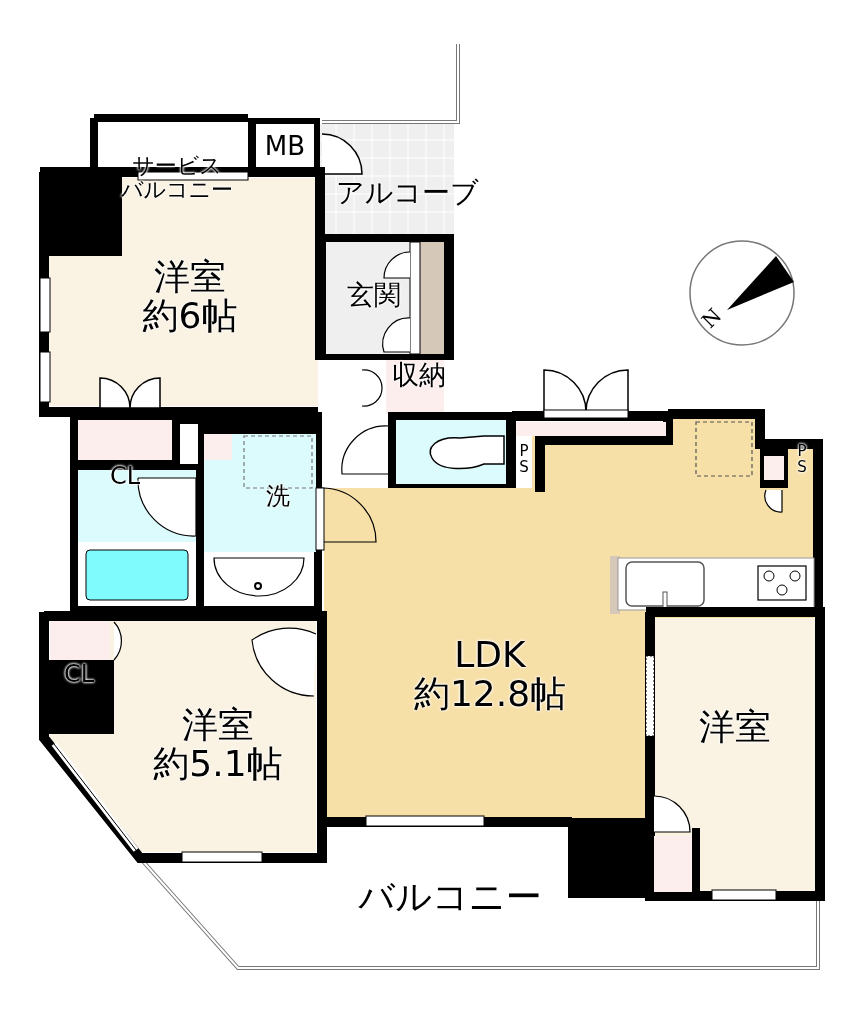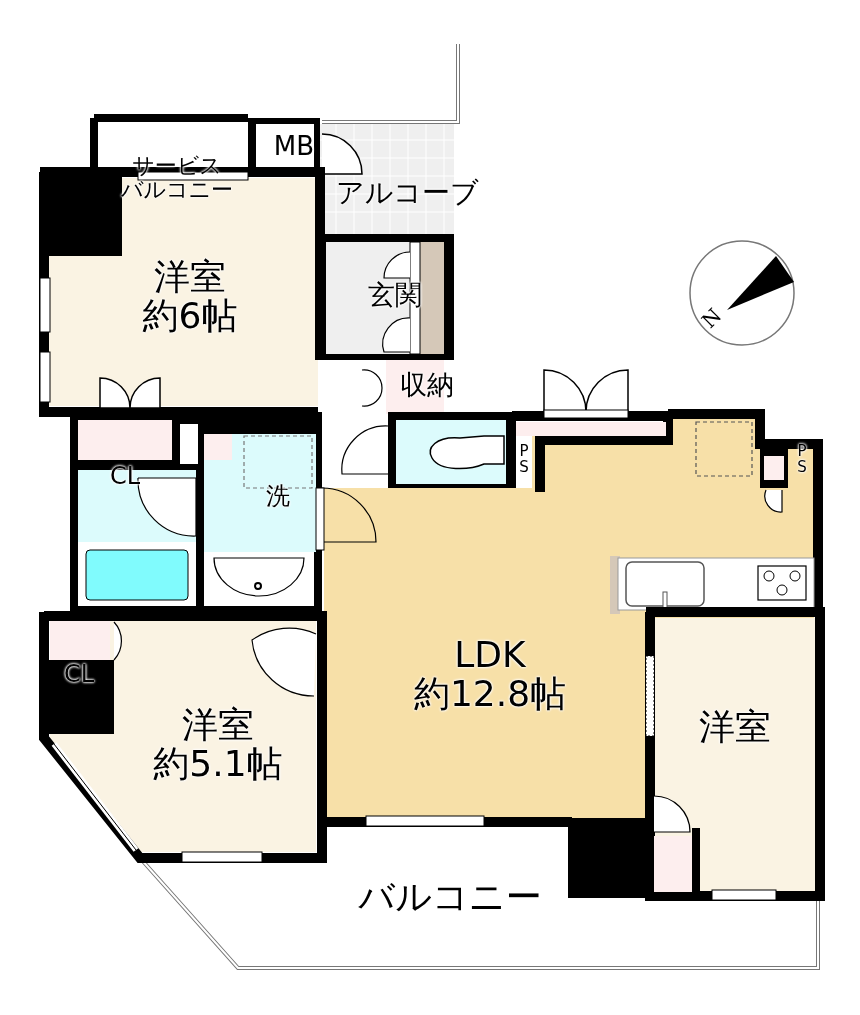--- a/index.html
+++ b/index.html
@@ -1,21 +1,21 @@
 <!DOCTYPE html>
 <html><head>
 <meta charset="utf-8">
 <style>
   html, body { margin:0; padding:0; background:#ffffff; }
   body { width:860px; height:1015px; overflow:hidden; position:relative; font-family:"DejaVu Sans", sans-serif; }
   svg { position:absolute; left:0; top:0; }
   .lbl { position:absolute; color:#000; text-align:center; line-height:1.08; white-space:nowrap;
          text-shadow: 0 0 3px #fff, 0 0 3px #fff, 0 0 2px #fff; }
   .big { font-size:36px; }
-  .mid { font-size:27px;text-align:right; }
+  .mid { font-size:27px; }
   .sm  { font-size:22px;margin-top:36px; }
   .ps  { font-size:15px; line-height:1.05; }
 </style>
 </head>
 <body>
 
 <svg width="860" height="1015" viewBox="0 0 860 1015">
 
   <path d="M322 122 H458 V44" fill="none" stroke="#777" stroke-width="4"></path>
   <path d="M322 122 H458 V44" fill="none" stroke="#fff" stroke-width="2"></path>
@@ -139,21 +139,21 @@
   </g>
 </svg>
 
 <div class="lbl sm" style="left:106px;top:118px;width:142px;">
   <div>サービス</div>
   <div>バルコニー</div>
 </div>
 <div class="lbl mid" style="left:256px;top:132px;width:58px;font-size:26px;">MB</div>
 <div class="lbl mid" style="left:336px;top:178px;width:150px;font-size:28px;text-align:left;">アルコーブ</div>
 <div class="lbl mid" style="left:326px;top:280px;width:96px;">玄関</div>
-<div class="lbl mid" style="left:384px;top:370px;width:70px;">収納</div>
+<div class="lbl mid" style="left:384px;top:360px;width:70px;">収納</div>
 
 <div class="lbl big" style="left:100px;top:258px;width:180px;">
   <div>洋室</div>
   <div>約6帖</div>
 </div>
 
 <div class="lbl sm" style="left:78px;top:428px;width:94px;font-size:24px;">CL</div>
 <div class="lbl sm" style="left:244px;top:448px;width:68px;font-size:24px;">洗</div>
 
 <div class="lbl ps" style="left:514px;top:444px;width:20px;">

